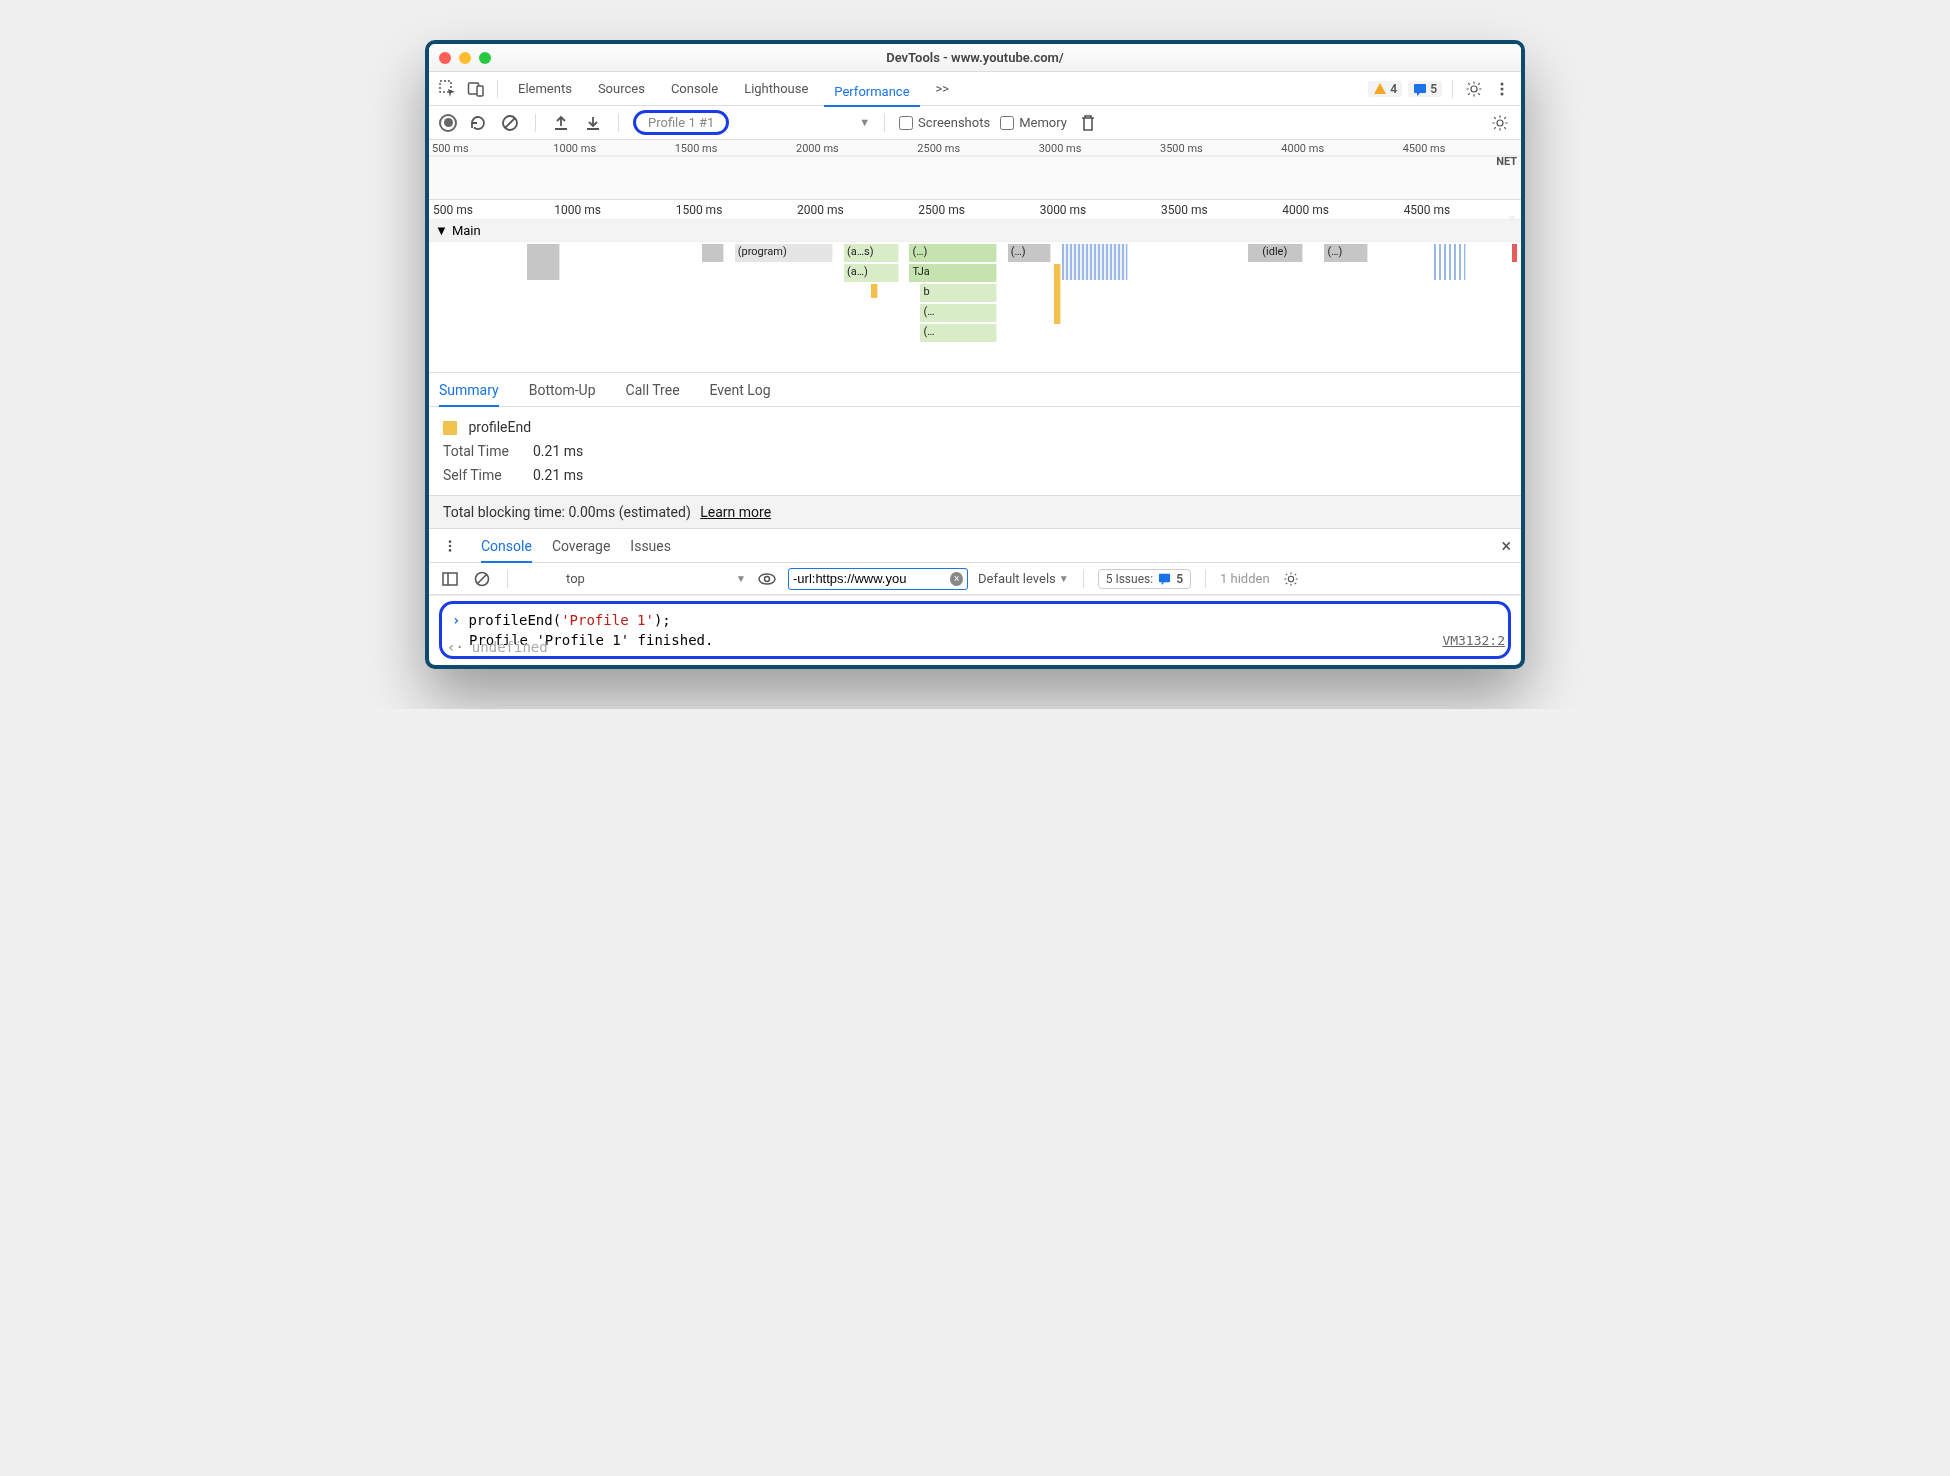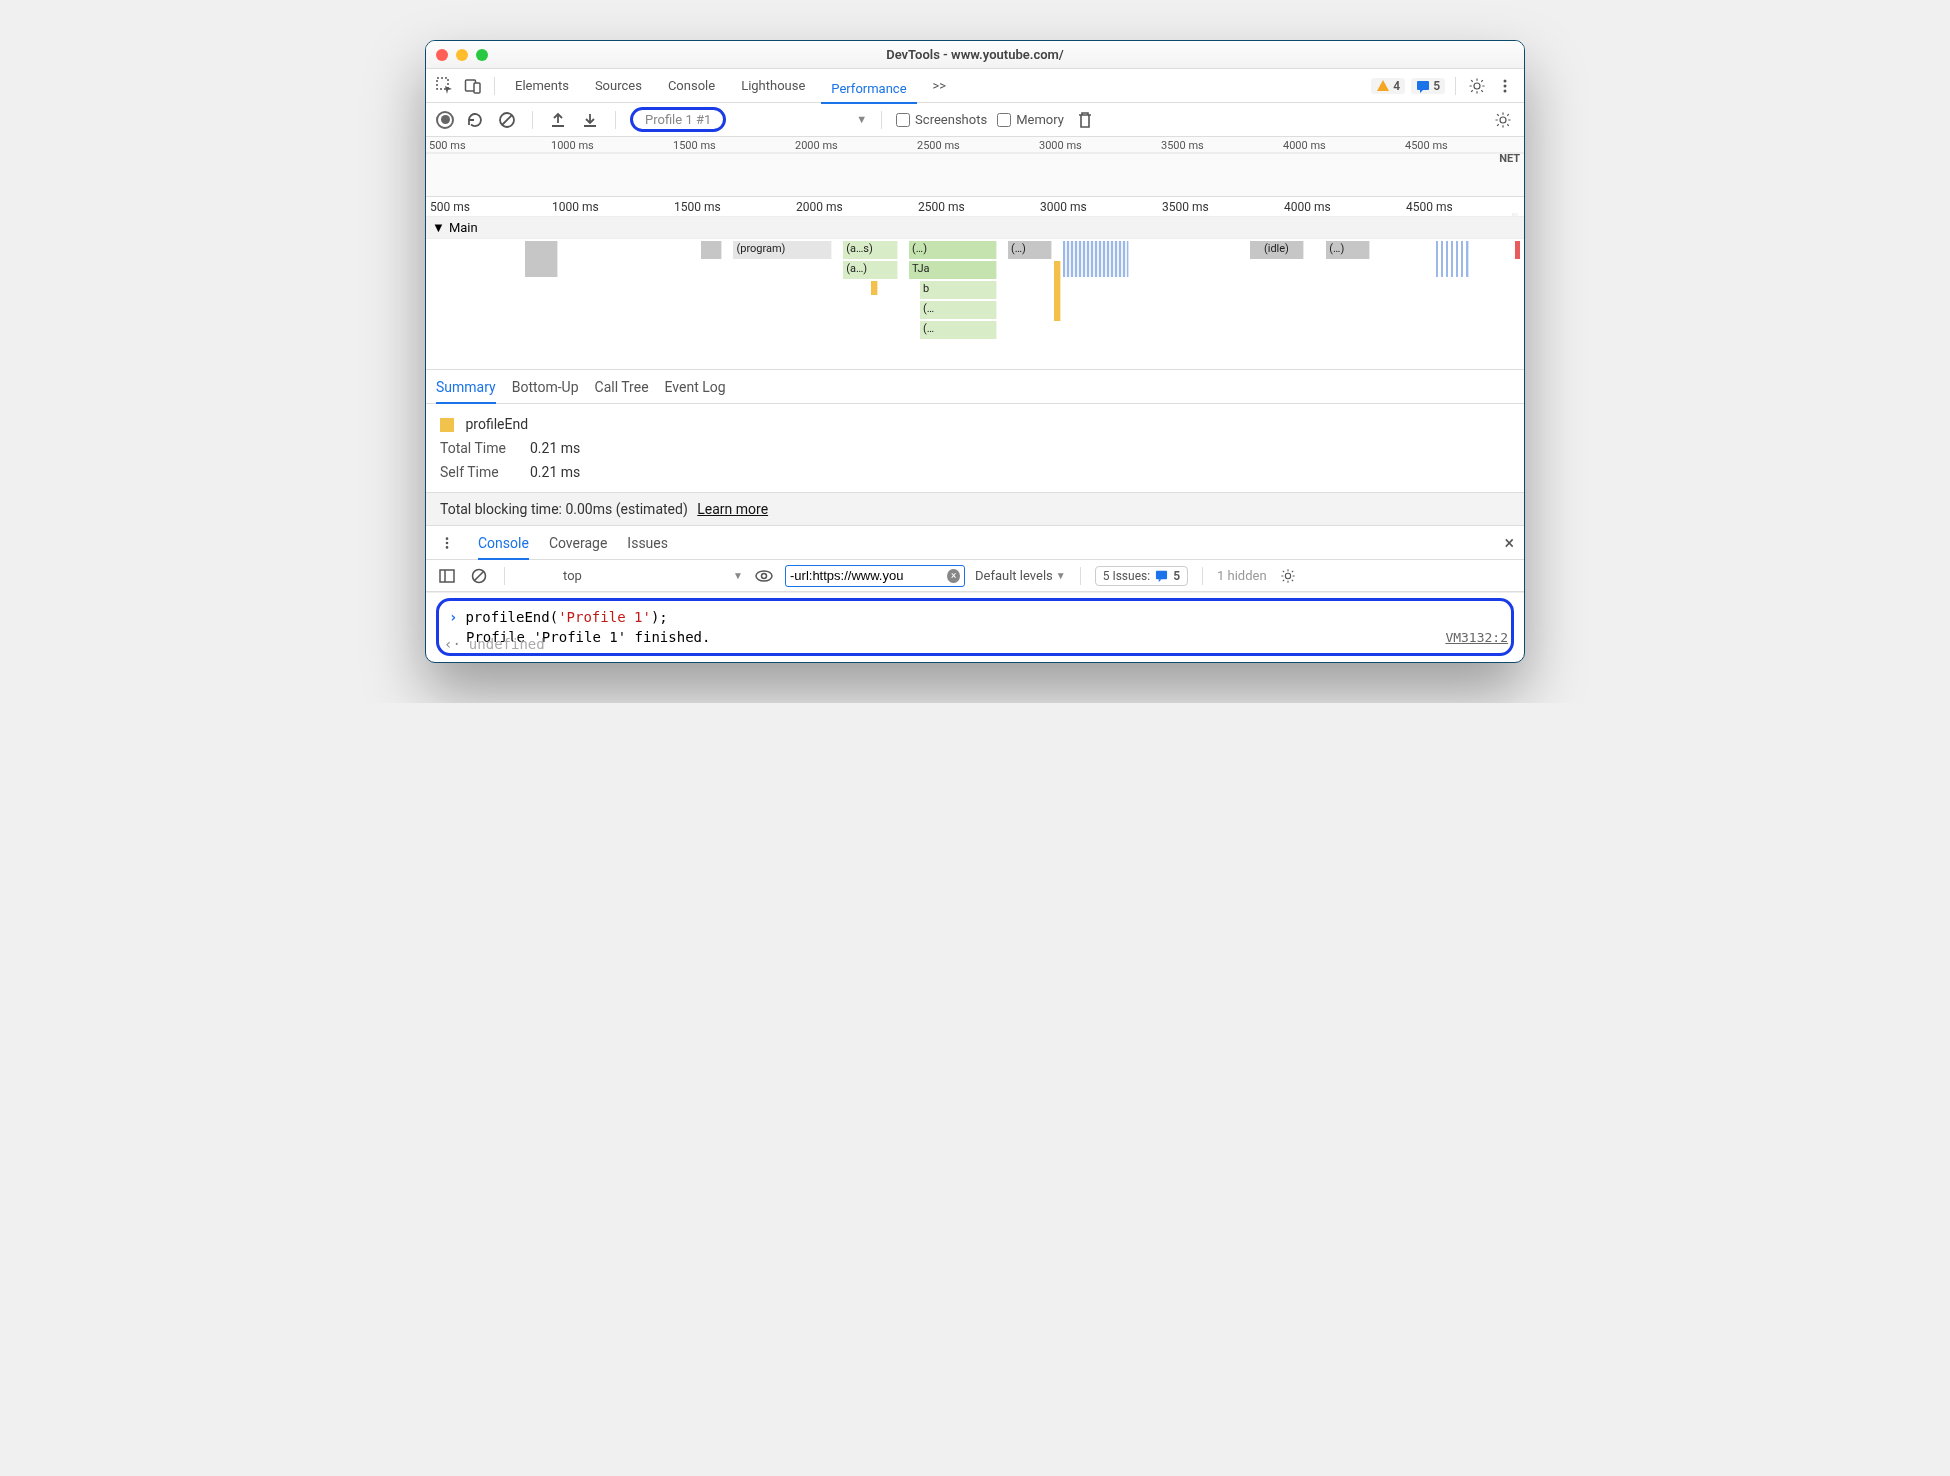--- a/index.html
+++ b/index.html
@@ -10,21 +10,21 @@
     justify-content: center;
     align-items: flex-start;
     padding: 40px;
   }
   .window {
     width: 1100px;
     background: #fff;
     border-radius: 10px;
     box-shadow: 0 30px 60px rgba(0,0,0,0.35);
     overflow: hidden;
-    border: 1px solid #0c4a6e;
+    border: 4px solid #0c4a6e;
   }
   .titlebar {
     height: 28px;
     background: linear-gradient(#fdfdfd,#f3f3f3);
     border-bottom: 1px solid #ddd;
     display: flex;
     align-items: center;
     padding: 0 10px;
     position: relative;
   }
@@ -73,21 +73,21 @@
   .cpu-label { position:absolute; right:4px; top:0; font-size:11px; font-weight:700; color:#555; }
   .net-row { height:14px; border-top:1px solid #eee; position:relative; }
   .net-label { position:absolute; right:4px; top:-2px; font-size:11px; font-weight:700; color:#555; }
   .flame-section { border-bottom:1px solid #ddd; }
   .ruler2 { display:flex; font-size:12px; color:#333; height:20px; align-items:center; border-bottom:1px solid #eee; }
   .ruler2 .tick { flex:1; padding-left:4px; }
   .main-row { display:flex; align-items:center; border-bottom:1px solid #eee; height:22px; background:#f3f3f3; font-size:13px; padding-left:6px; }
   .flame-canvas { height:130px; position:relative; background:#fff; overflow:hidden; }
   .flbar { position:absolute; height:18px; font-size:11px; color:#222; padding:1px 3px; overflow:hidden; white-space:nowrap; border-right:1px solid rgba(255,255,255,0.6); }
   .summary-tabs {
-    display:flex; border-bottom:1px solid #ddd; height:34px; align-items:center; font-size:14px; padding:0 10px; gap:16px; color:#555;
+    display:flex; border-bottom:1px solid #ddd; height:34px; align-items:center; font-size:14px; padding:0 10px; gap:30px; color:#555;
   }
   .summary-tabs .tab2 { cursor:pointer; }
   .summary-tabs .tab2.active { color:#1a73e8; border-bottom:2.5px solid #1a73e8; padding-bottom:7px; margin-bottom:-9px; }
   .summary-panel { padding:12px 14px; font-size:14px; color:#333; }
   .summary-panel .kv { display:flex; gap:10px; margin-top:8px; }
   .summary-panel .k { color:#555; width:80px; }
   .color-swatch { width:14px; height:14px; background:#f2c34c; display:inline-block; margin-right:8px; vertical-align:middle; }
   .blocking-row { background:#f3f3f3; border-top:1px solid #ddd; border-bottom:1px solid #ddd; padding:8px 14px; font-size:14px; color:#333; }
   .blocking-row a { text-decoration:underline; color:#111; margin-left:6px; }
   .drawer-tabs {

